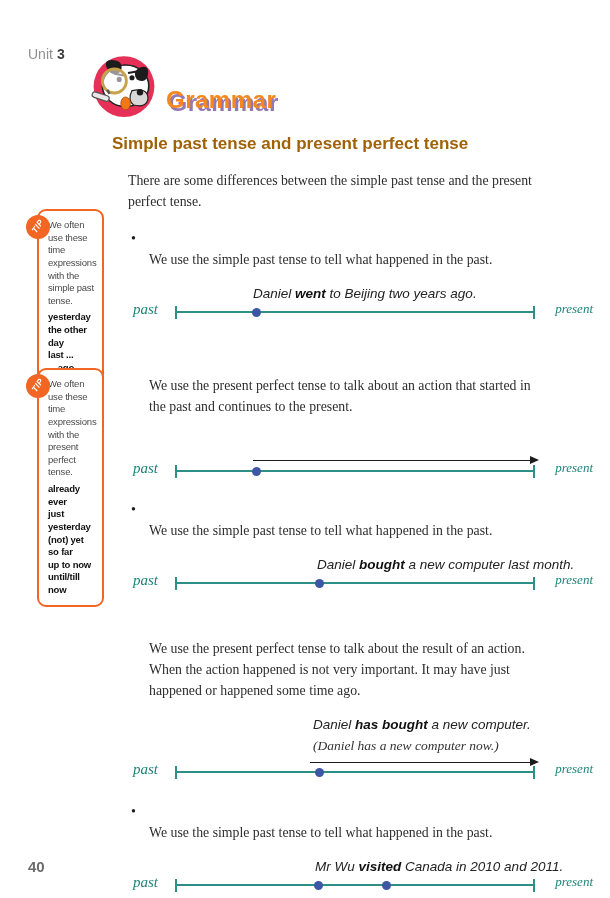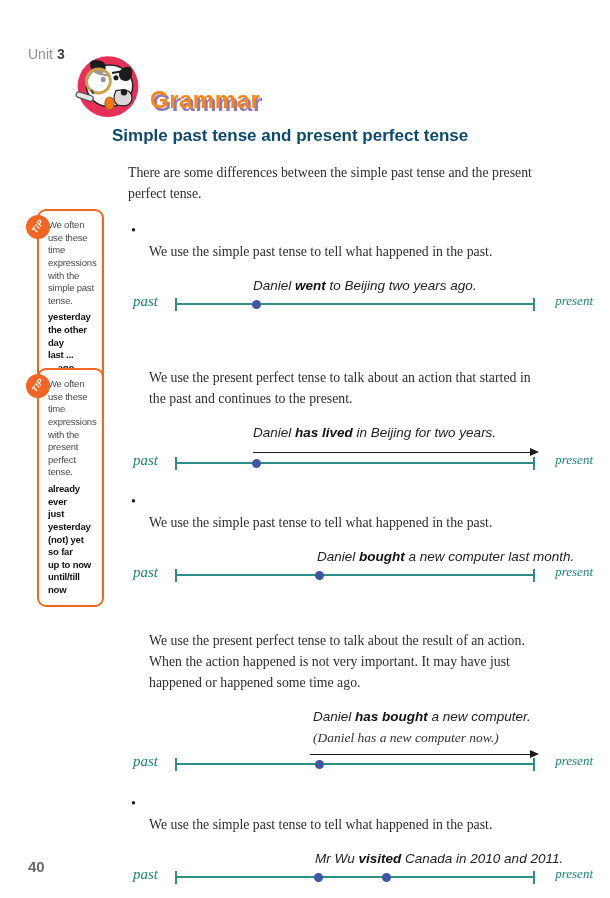--- a/index.html
+++ b/index.html
@@ -4,39 +4,39 @@
 <style>
   html,body{margin:0;padding:0;}
   body{
     width:610px;height:898px;position:relative;background:#ffffff;overflow:hidden;
     font-family:"Liberation Serif",serif;color:#2d2d2d;
   }
   
   .unit-row{position:absolute;left:28px;top:46px;font-family:"Liberation Sans",sans-serif;
     font-size:14px;color:#909090;}
   .unit-row b{color:#3f3f3f;font-weight:700;margin-left:4px;}
-  .badge-row{position:absolute;left:68px;top:44px;display:flex;align-items:center;}
+  .badge-row{position:absolute;left:84px;top:44px;display:flex;align-items:center;}
   .badge-title{font-family:"Liberation Sans",sans-serif;font-weight:700;font-size:24px;
     color:#f5871f;letter-spacing:.5px;margin-left:2px;margin-top:26px;
     text-shadow:2.5px 2.5px 0 #9478b4;}
   
   .tipbox{position:absolute;left:37px;width:67px;box-sizing:border-box;
     border:2px solid #f26522;border-radius:9px;background:#fff;
     padding:8px 3px 8px 9px;font-family:"Liberation Sans",sans-serif;
     font-size:9.5px;line-height:1.33;color:#4a4a4a;letter-spacing:-0.2px;}
   .tipbox .tip-items{margin-top:4px;}
   .tipbox .tip-items span{display:block;font-weight:700;color:#111;}
   .tip-tab{position:absolute;left:-13px;top:4px;width:24px;height:24px;border-radius:50%;
     background:#f26522;display:flex;align-items:center;justify-content:center;}
   .tip-tab span{color:#fff;font-weight:700;font-style:italic;font-size:8.5px;
     transform:rotate(-55deg);letter-spacing:.3px;}
   
   .content{position:absolute;left:112px;top:126px;width:490px;}
-  h1.heading{margin:0 0 8px 0;font-family:"Liberation Sans",sans-serif;
-    font-size:17px;font-weight:700;color:#0c4a6e;}
+  h1.heading{margin:8px 0 8px 0;font-family:"Liberation Sans",sans-serif;
+    font-size:17px;font-weight:700;color:#a16207;}
   p.body{margin:16px;font-size:13.8px;line-height:21px;white-space:pre-line;width:469px;}
   p.intro{margin-bottom:10px;}
   p.item{position:relative;padding-left:21px;width:448px;}
   p.item .bullet{position:absolute;left:3px;top:0;font-size:14px;color:#1f1f1f;}
   
   .timeline{position:relative;margin-left:21px;width:460px;font-style:italic;}
   .tl-a{height:38px;}
   .tl-b{height:50px;}
   .tl-c{height:66px;}
   .tl-caption{position:absolute;top:0;font-family:"Liberation Sans",sans-serif;
@@ -145,23 +145,20 @@
       <span class="tl-dot" style="left:77px;"></span>
     </div>
     <span class="tl-present">present</span>
   </div>
 
   <p class="body item mb4">
     <span>We use the present perfect tense to talk about an action that started in
 the past and continues to the present.</span>
   </p>
   <div class="timeline tl-b mb16">
-    <div class="tl-caption" style="left:120px;">
-      <span>Daniel </span><b>has lived</b><span> in Beijing for two years.</span>
-    </div>
     <div class="tl-arrow" style="left:120px;width:284px;"></div>
     <span class="tl-past">past</span>
     <div class="tl-line">
       <span class="tl-dot" style="left:77px;"></span>
     </div>
     <span class="tl-present">present</span>
   </div>
 
   <p class="body item mb4">
     <span class="bullet">•</span><span>We use the simple past tense to tell what happened in the past.</span>

